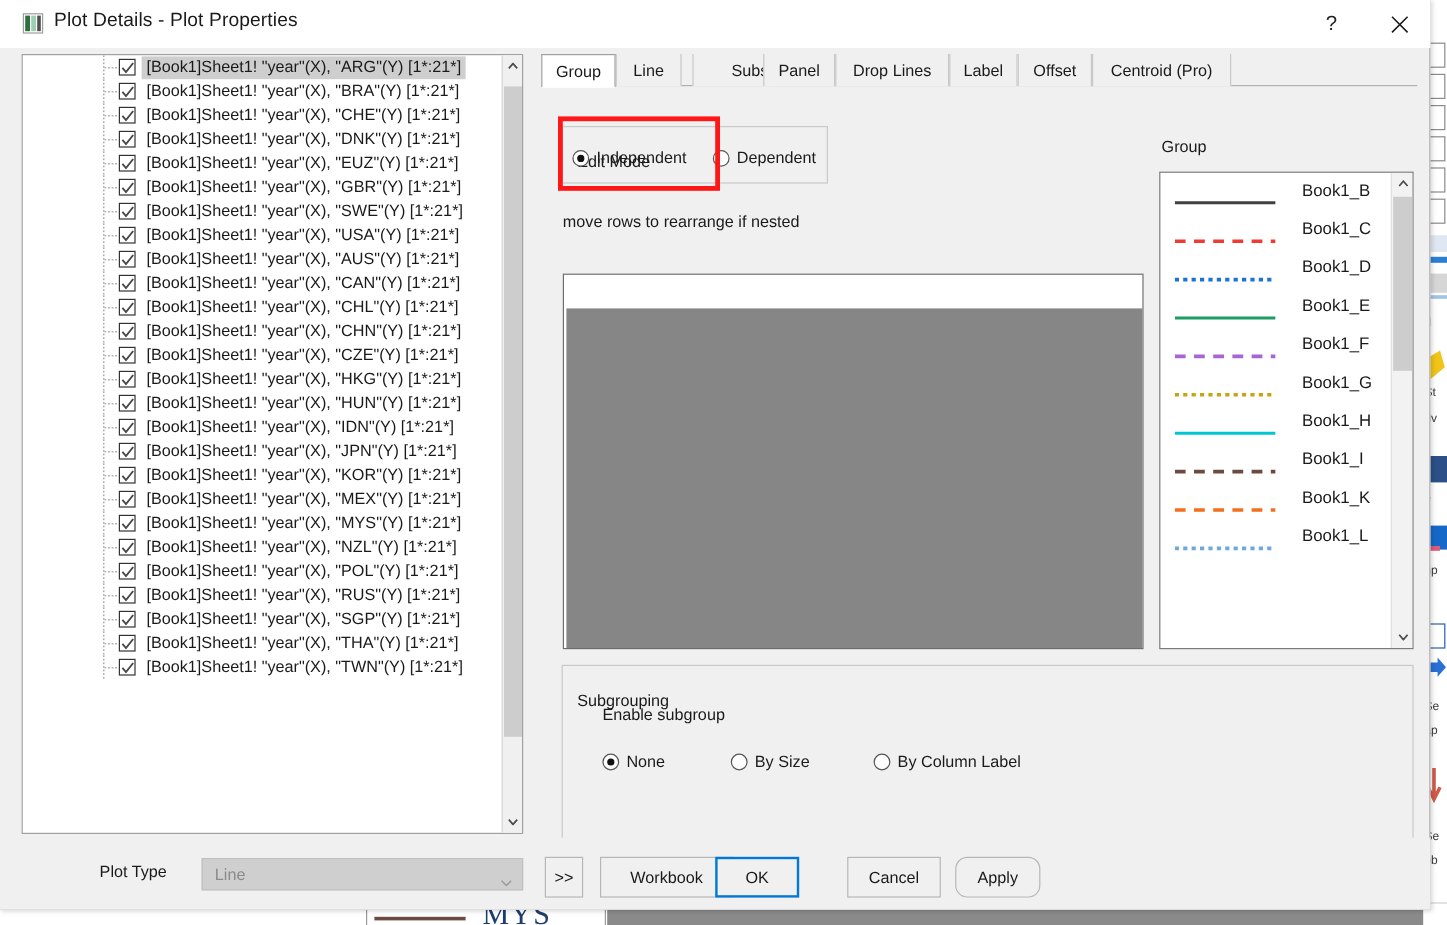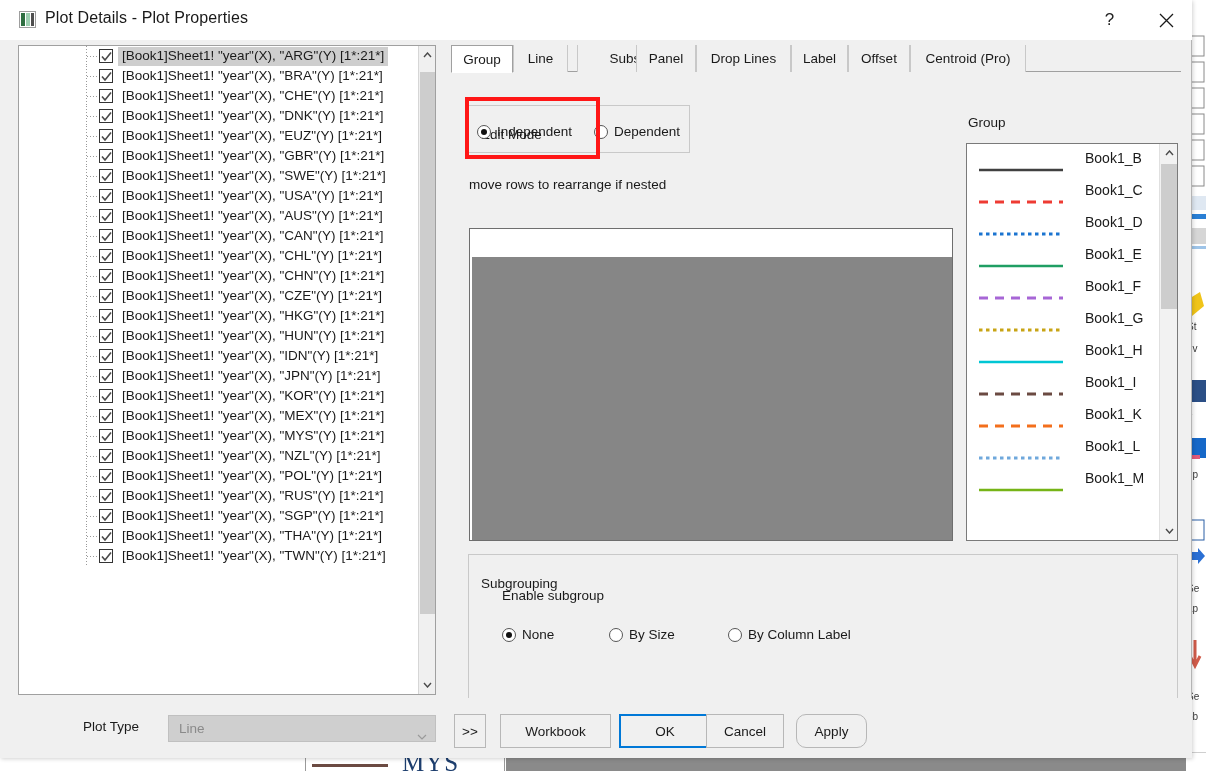--- a/index.html
+++ b/index.html
@@ -284,21 +284,21 @@
   }
   .fbtn {
     position: absolute; top: 714px; height: 34px;
     background: #f0f0f0; border: 1px solid #b7b7b7;
     font-size: 13.5px; color: #1a1a1a; cursor: default;
     font-family: "Liberation Sans", sans-serif;
     display: flex; align-items: center; justify-content: center;
   }
   #btn-expand { left: 454px; width: 32px; }
   #btn-workbook { left: 500px; width: 111px; }
-  #btn-ok { left: 619px; width: 92px; border: 2px solid #0078d7; text-align: center; }
+  #btn-ok { left: 596px; width: 70px; border: 2px solid #0078d7; text-align: center; }
   #btn-cancel { left: 706px; width: 78px; }
   #btn-apply { left: 796px; width: 71px; border-radius: 10px; }
 </style>
 </head>
 <body>
 
 <div id="bg-app">
   <div id="bg-plot-canvas"></div>
 
   <div id="bg-left-strip"></div>
@@ -749,26 +749,20 @@
                   <line x1="0" y1="3" x2="84" y2="3" stroke="#f36f1c" stroke-width="3" stroke-dasharray="9,7"></line>
                 </svg></span>
               <span class="gl-name">Book1_K</span>
             </div>
             <div class="glrow">
               <span class="gl-line"><svg width="84" height="6" viewBox="0 0 84 6">
                   <line x1="0" y1="3" x2="84" y2="3" stroke="#6fa8dc" stroke-width="3" stroke-dasharray="3.5,3.5"></line>
                 </svg></span>
               <span class="gl-name">Book1_L</span>
             </div>
-            <div class="glrow">
-              <span class="gl-line"><svg width="84" height="6" viewBox="0 0 84 6">
-                  <line x1="0" y1="3" x2="84" y2="3" stroke="#76b417" stroke-width="2.6"></line>
-                </svg></span>
-              <span class="gl-name">Book1_M</span>
-            </div>
           </div>
         <div id="gl-sb">
           <div class="sb-arrow up">
             <svg width="9" height="6" viewBox="0 0 9 6">
                 <path d="M1,5 L4.5,1 L8,5" stroke="#4a4a4a" stroke-width="1.4" fill="none"></path>
               </svg>
           </div>
           <div id="gl-thumb"></div>
           <div class="sb-arrow down">
             <svg width="9" height="6" viewBox="0 0 9 6">

